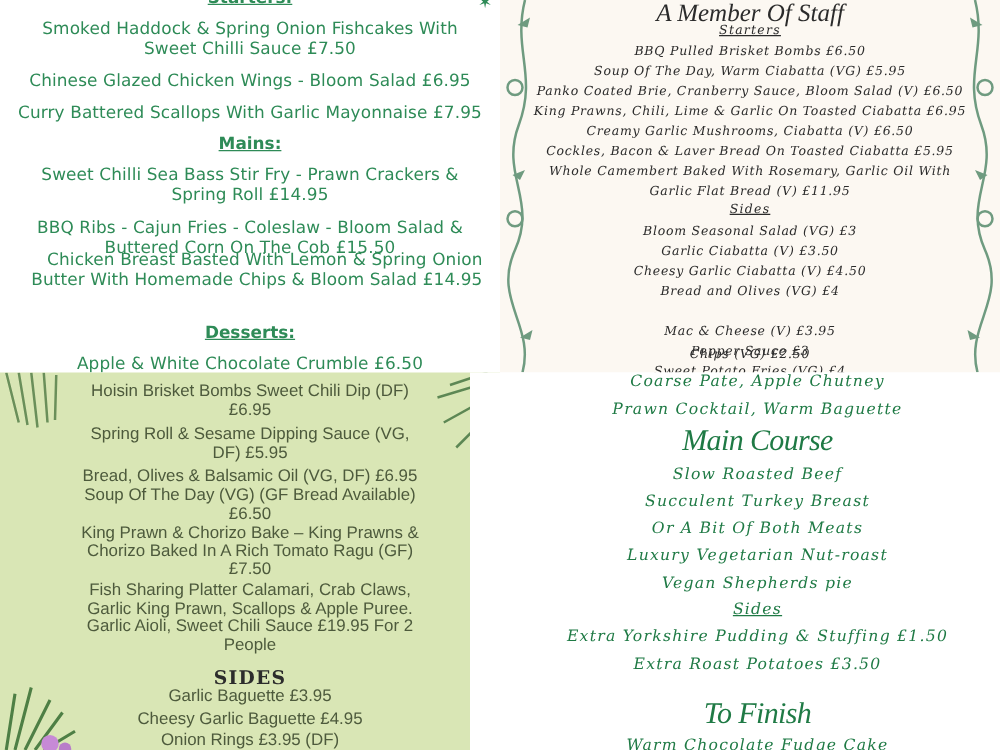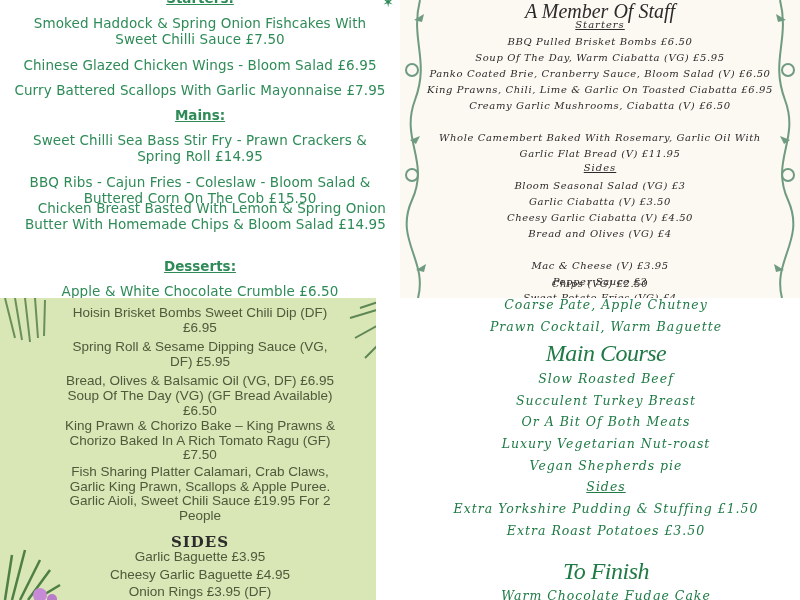--- a/index.html
+++ b/index.html
@@ -56,20 +56,21 @@
     <circle cx="28" cy="70" r="6" stroke="#6f9b80" stroke-width="2" fill="none"></circle>
     <circle cx="28" cy="175" r="6" stroke="#6f9b80" stroke-width="2" fill="none"></circle>
   </svg>
   <div class="abs title" style="top:0px;">A Member Of Staff</div>
   <div class="abs sub" style="top:19px;">Starters</div>
   <div class="abs item" style="top:34px;">BBQ Pulled Brisket Bombs £6.50</div>
   <div class="abs item" style="top:50px;">Soup Of The Day, Warm Ciabatta (VG) £5.95</div>
   <div class="abs item" style="top:66px;">Panko Coated Brie, Cranberry Sauce, Bloom Salad (V) £6.50</div>
   <div class="abs item" style="top:82px;">King Prawns, Chili, Lime &amp; Garlic On Toasted Ciabatta £6.95</div>
   <div class="abs item" style="top:98px;text-align:center;">Creamy Garlic Mushrooms, Ciabatta (V) £6.50</div>
+  <div class="abs item" style="top:114px;">Cockles, Bacon &amp; Laver Bread On Toasted Ciabatta £5.95</div>
   <div class="abs item" style="top:130px;">Whole Camembert Baked With Rosemary, Garlic Oil With</div>
   <div class="abs item" style="top:146px;">Garlic Flat Bread (V) £11.95</div>
   <div class="abs sub" style="top:162px;">Sides</div>
   <div class="abs item" style="top:178px;">Bloom Seasonal Salad (VG) £3</div>
   <div class="abs item" style="top:194px;">Garlic Ciabatta (V) £3.50</div>
   <div class="abs item" style="top:210px;">Cheesy Garlic Ciabatta (V) £4.50</div>
   <div class="abs item" style="top:226px;">Bread and Olives (VG) £4</div>
   <div class="abs item" style="top:242px;margin-top:34px;">Chips (VG) £2.50</div>
   <div class="abs item" style="top:258px;">Mac &amp; Cheese (V) £3.95</div>
   <div class="abs item" style="top:274px;">Pepper Sauce £3</div>

